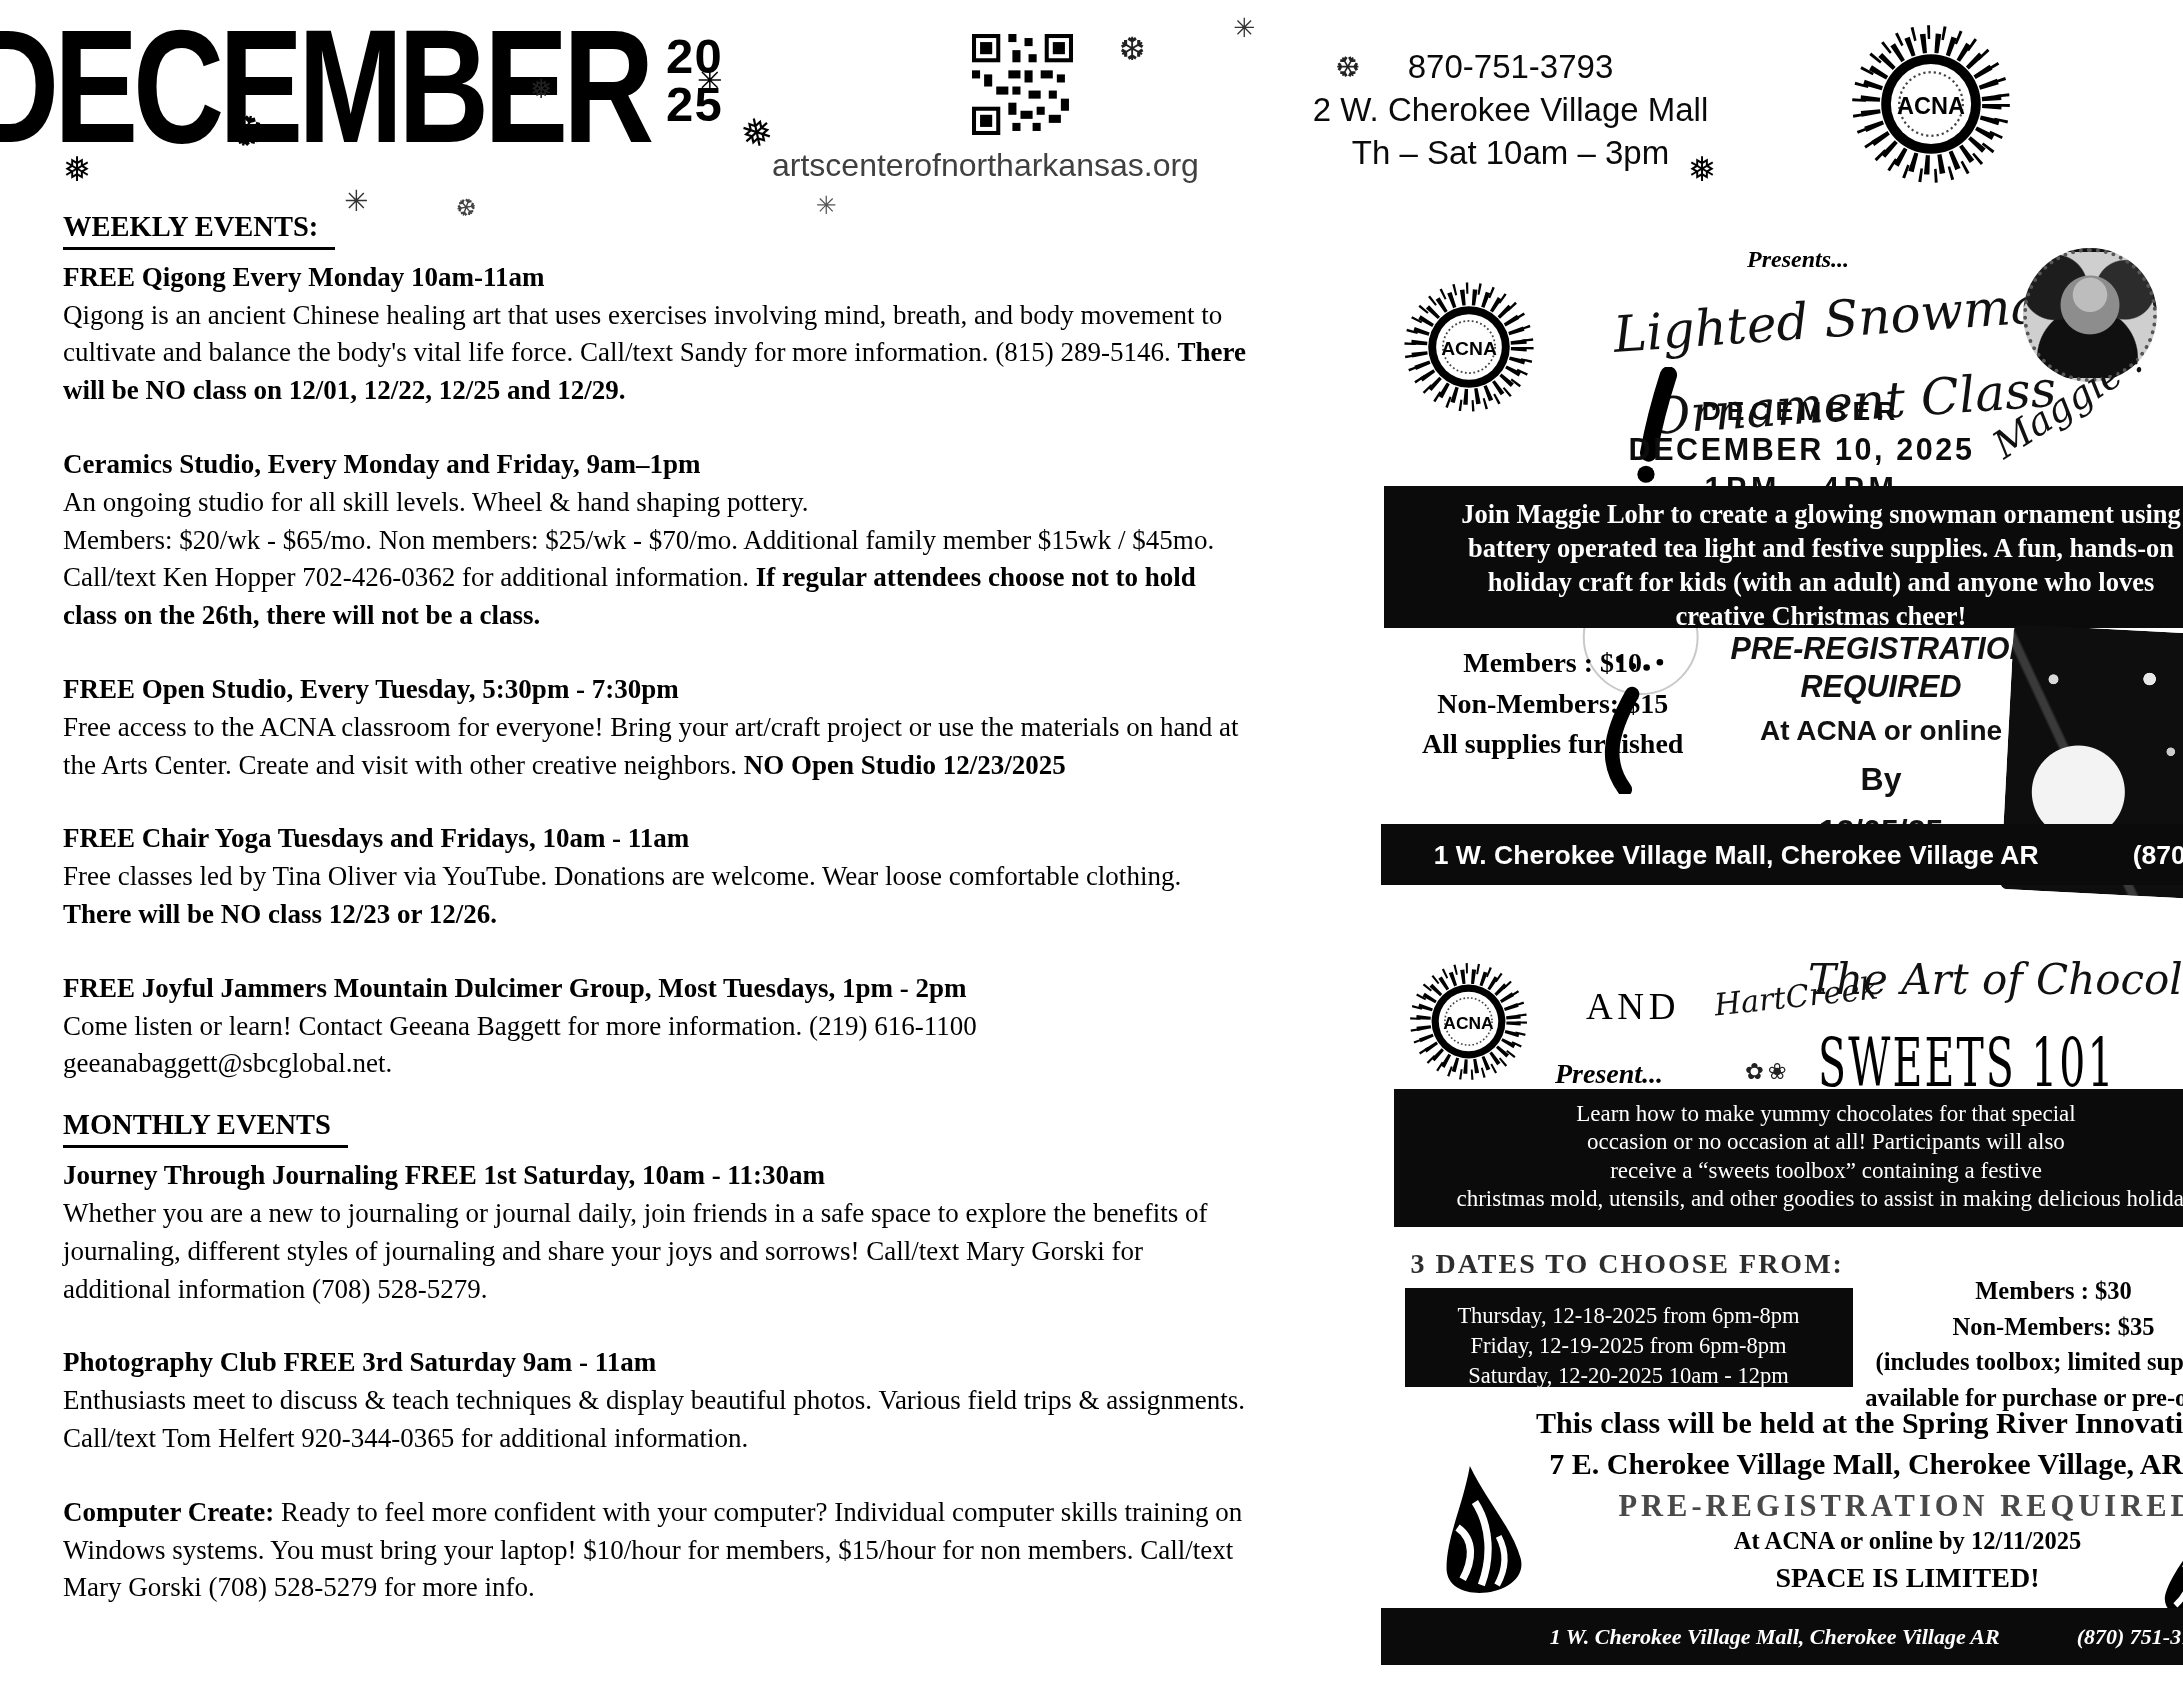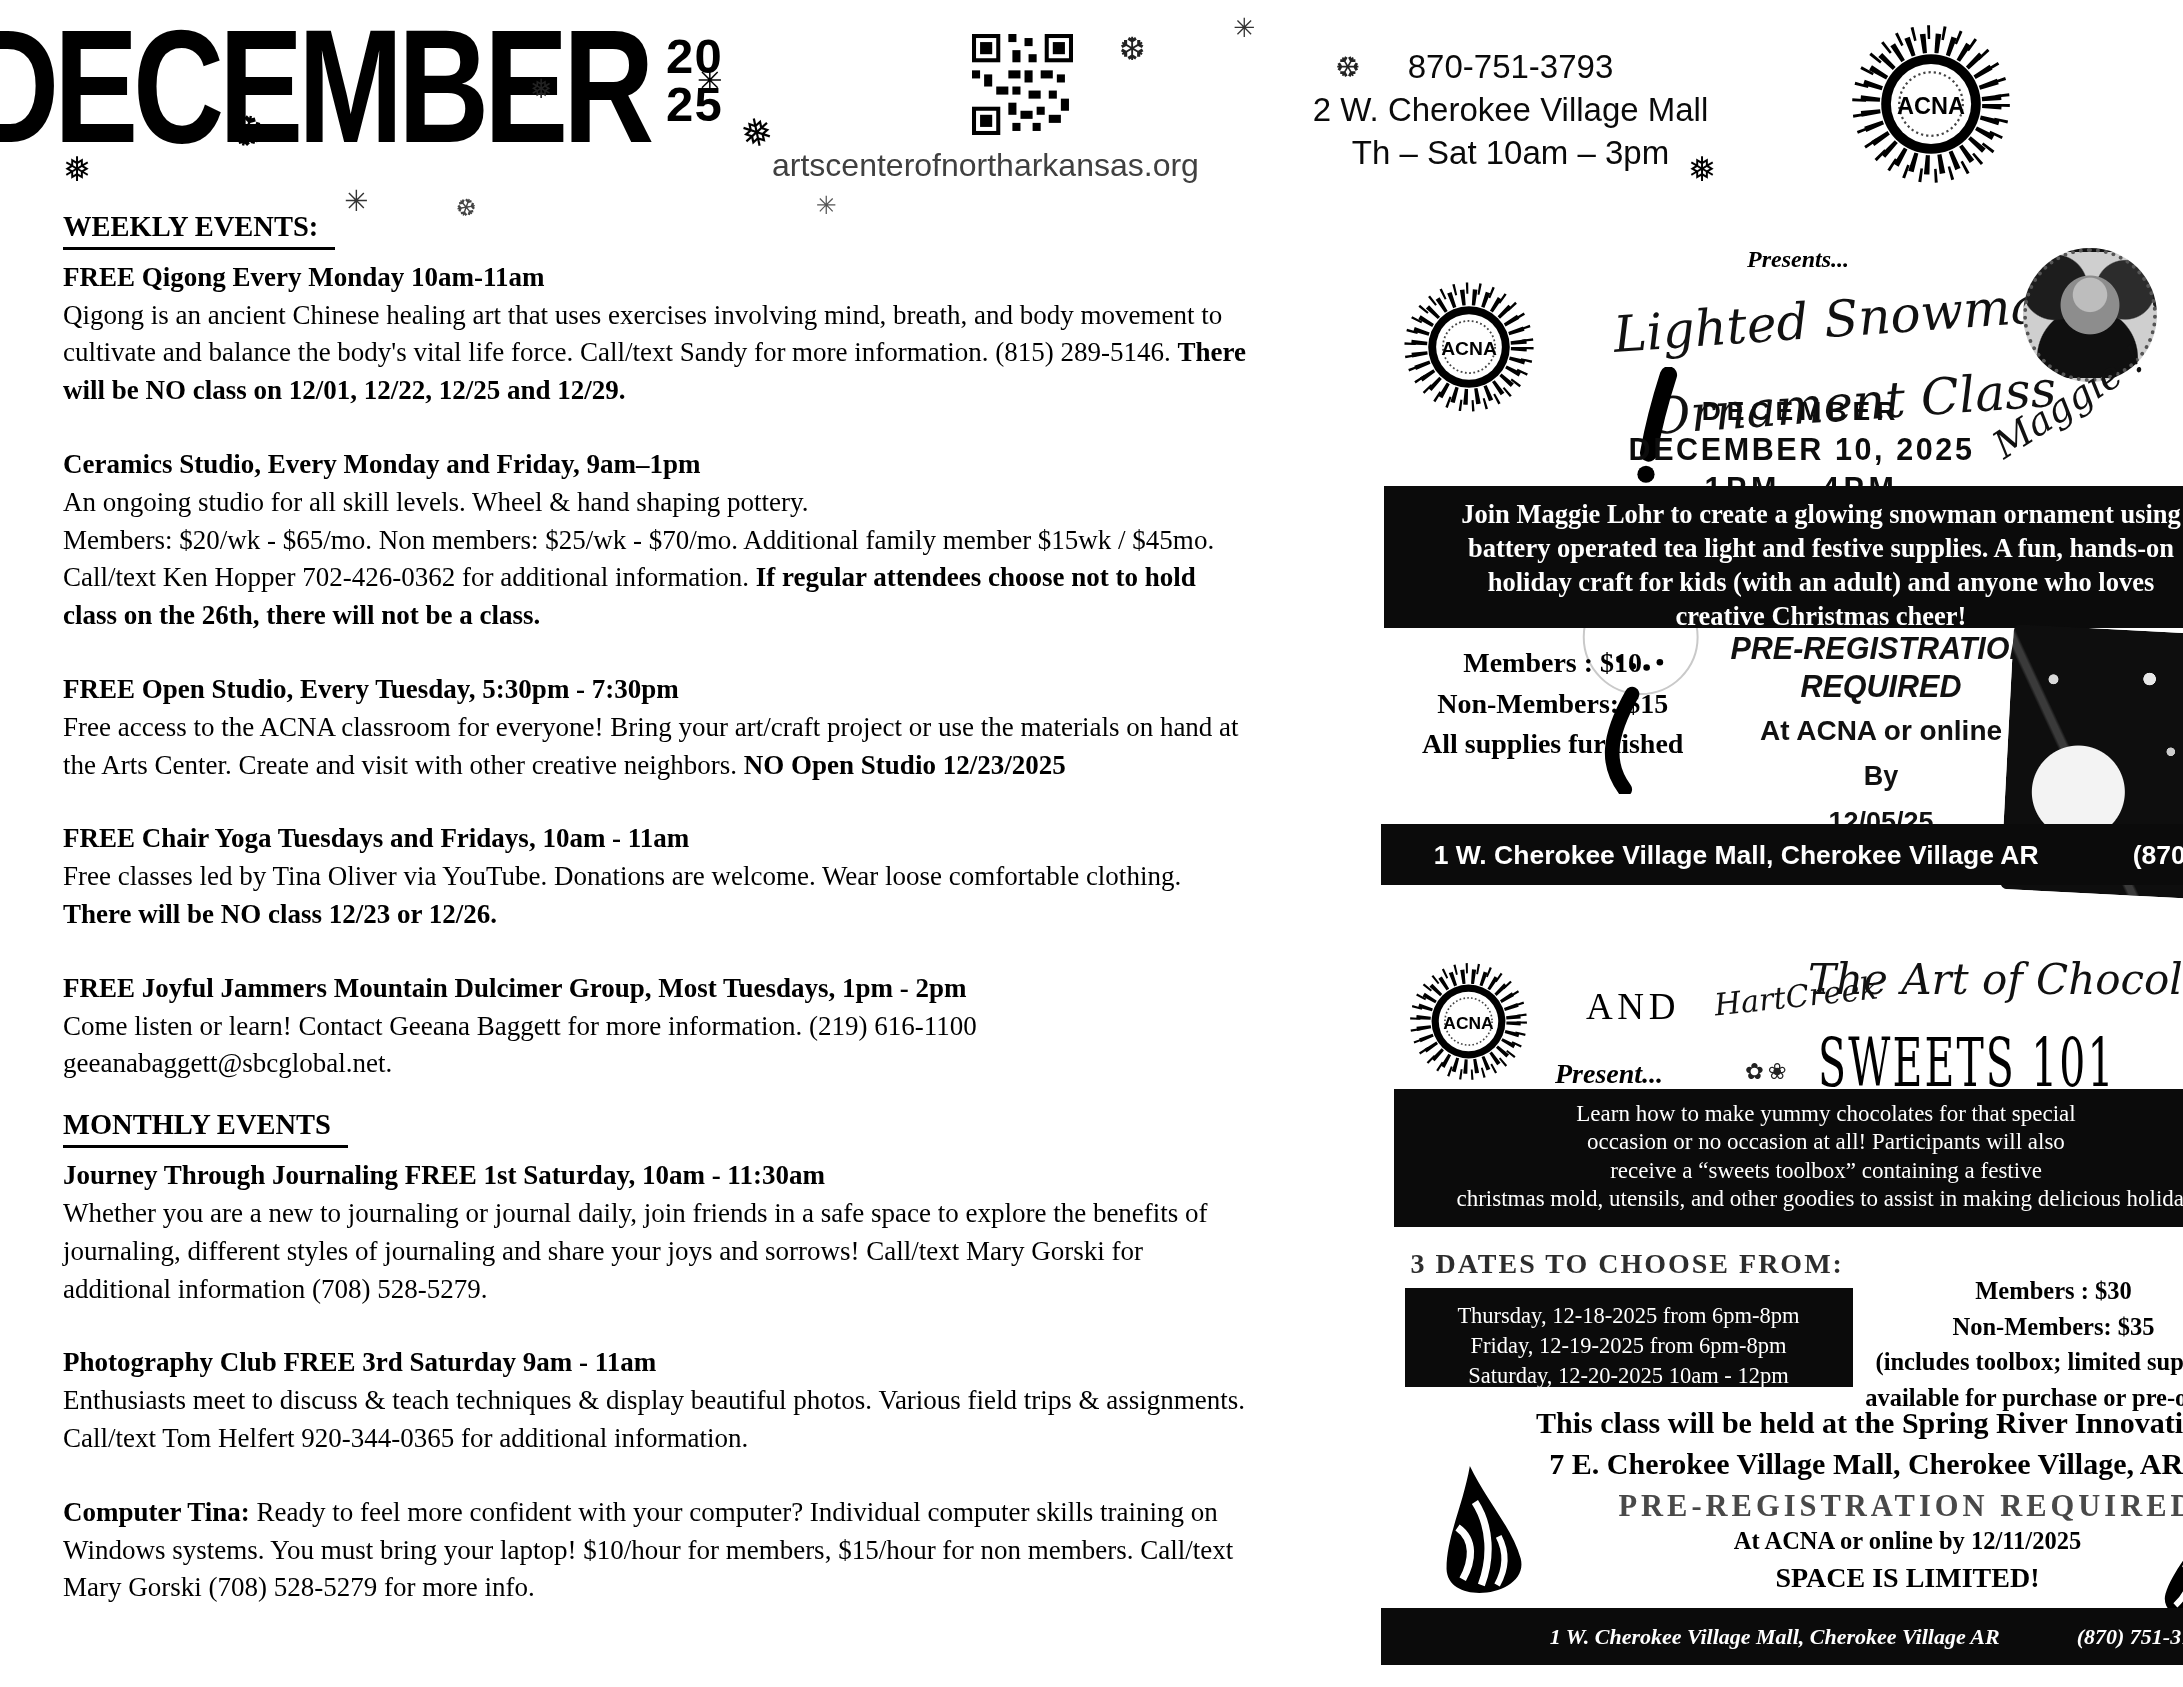--- a/index.html
+++ b/index.html
@@ -48,21 +48,21 @@
   .blackbox{background:#0b0b0b;color:#fff;}
   .f1-desc{position:absolute;left:0;top:248px;width:874px;height:142px;text-align:center;
     padding-top:12px;box-sizing:border-box;}
   .f1-desc div{font-size:26.5px;font-weight:bold;line-height:1.28;white-space:nowrap;}
   .f1-price{position:absolute;left:13.2px;top:405px;width:311px;text-align:center;
     font-weight:bold;font-size:28px;line-height:1.45;}
   .f1-prereg{position:absolute;left:325px;top:391px;width:344px;text-align:center;
     font-family:"Liberation Sans",sans-serif;font-weight:bold;color:#111;}
   .f1-prereg .it{font-style:italic;font-size:30.5px;line-height:1.25;}
   .f1-prereg .rg{font-size:28px;margin-top:9.3px;}
-  .f1-prereg .sp{font-size:27px;margin-top:14.6px;}
+  .f1-prereg .sp{font-size:32px;margin-top:14.6px;}
   .bar{position:absolute;left:-3.3px;width:878px;background:#0b0b0b;color:#fff;}
   .f1-bar{top:586px;height:61px;font-family:"Liberation Sans",sans-serif;font-weight:bold;font-size:26.5px;}
   .f1-bar .addr{position:absolute;left:53px;top:16px;}
   .f1-bar .ph{position:absolute;left:752px;top:16px;white-space:nowrap;}
   .maggie{position:absolute;left:639px;top:10px;width:126px;height:126px;border-radius:50%;
     border:4px dotted #555;
     background:
       radial-gradient(circle at 50% 34%, #bdbdbd 0 16%, transparent 17%),
       radial-gradient(circle at 50% 42%, #8d8d8d 0 30%, transparent 31%),
       radial-gradient(circle at 22% 28%, #1d1d1d 0 24%, transparent 25%),
@@ -211,21 +211,21 @@
 geeanabaggett@sbcglobal.net.</span></p>
 
   <p class="sec-head monthly-head">MONTHLY EVENTS</p>
 
   <p class="ev-title first">Journey Through Journaling FREE 1st Saturday, 10am - 11:30am</p>
   <p class="ev-body"><span>Whether you are a new to journaling or journal daily, join friends in a safe space to explore the benefits of journaling, different styles of journaling and share your joys and sorrows! Call/text Mary Gorski for additional information (708) 528-5279.</span></p>
 
   <p class="ev-title">Photography Club FREE 3rd Saturday  9am - 11am</p>
   <p class="ev-body"><span>Enthusiasts meet to discuss &amp; teach techniques &amp; display beautiful photos. Various field trips &amp; assignments. Call/text Tom Helfert 920-344-0365 for additional information.</span></p>
 
-  <p class="ev-body" style="margin-top:36px;"><strong>Computer Tina:</strong><span> Ready to feel more confident with your computer?  Individual computer skills training on Windows systems. You must bring your laptop! $10/hour for members, $15/hour for non members. Call/text Mary Gorski (708) 528-5279 for more info.</span></p>
+  <p class="ev-body" style="margin-top:36px;"><strong>Computer Create:</strong><span> Ready to feel more confident with your computer?  Individual computer skills training on Windows systems. You must bring your laptop! $10/hour for members, $15/hour for non members. Call/text Mary Gorski (708) 528-5279 for more info.</span></p>
 </div>
 
 <div class="flyer f1">
   <div class="presents">Presents...</div>
 
   <svg class="abs seal" style="left:16.6px;top:41px;" width="136" height="136" viewBox="0 0 120 120">
     <circle cx="60" cy="60" r="52" fill="none" stroke="#000" stroke-width="10" stroke-dasharray="2 9"></circle>
     <circle cx="60" cy="60" r="44" fill="none" stroke="#000" stroke-width="14" stroke-dasharray="3.5 6.5"></circle>
     <circle cx="60" cy="60" r="36" fill="#000"></circle>
     <circle cx="60" cy="60" r="29" fill="#fff"></circle>

